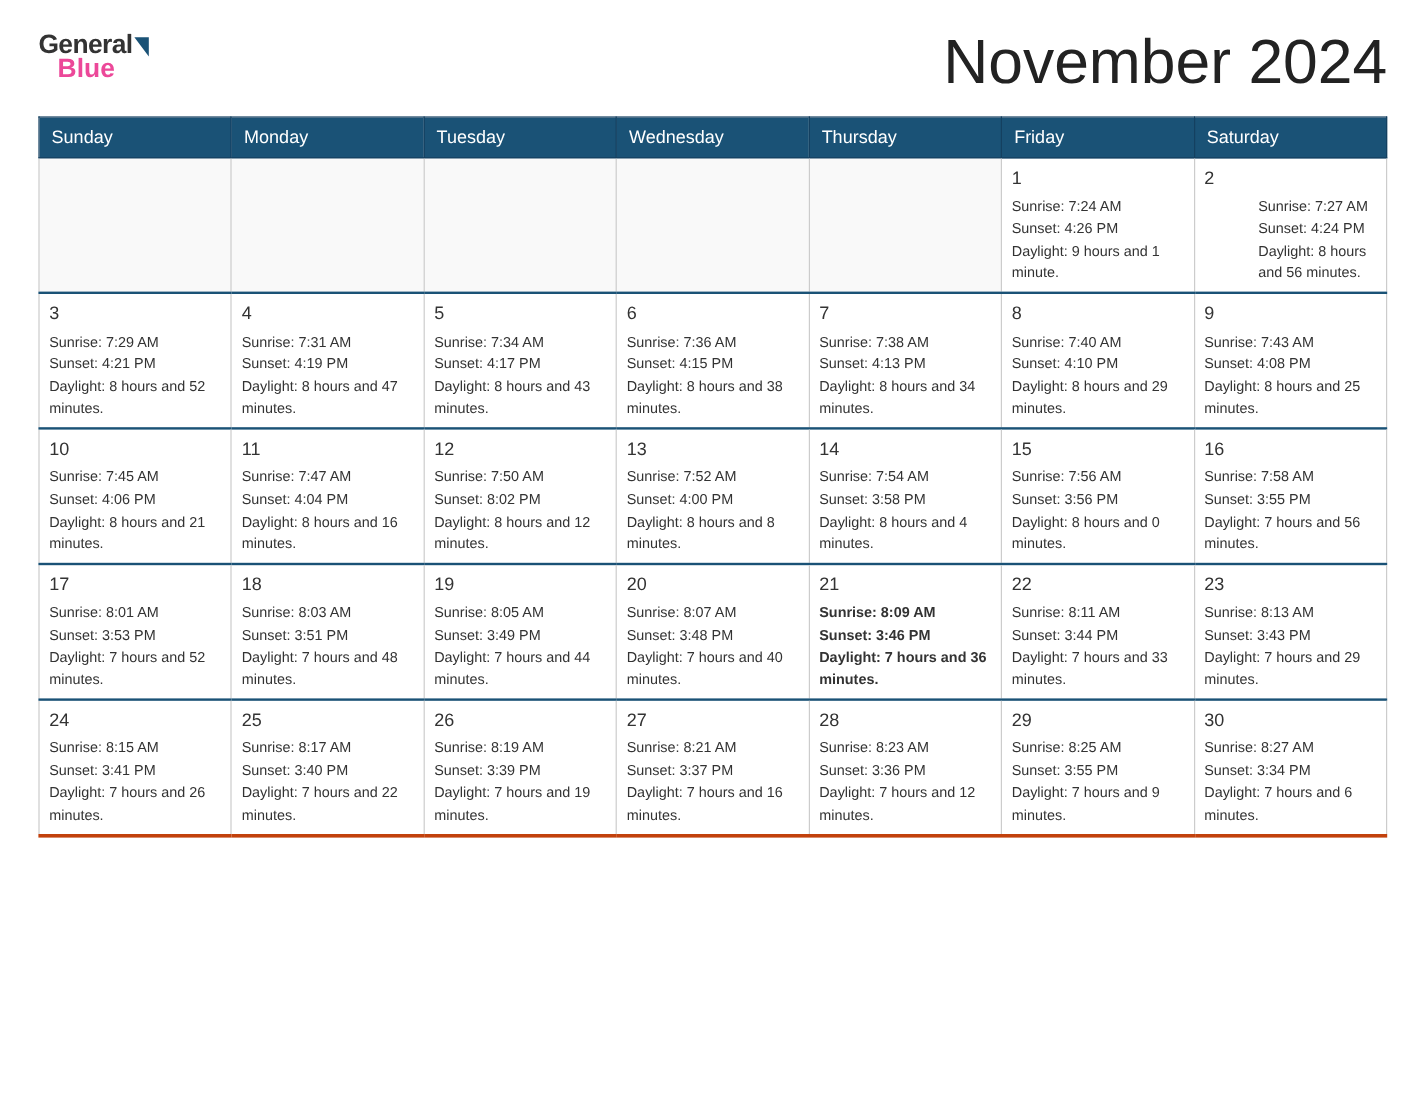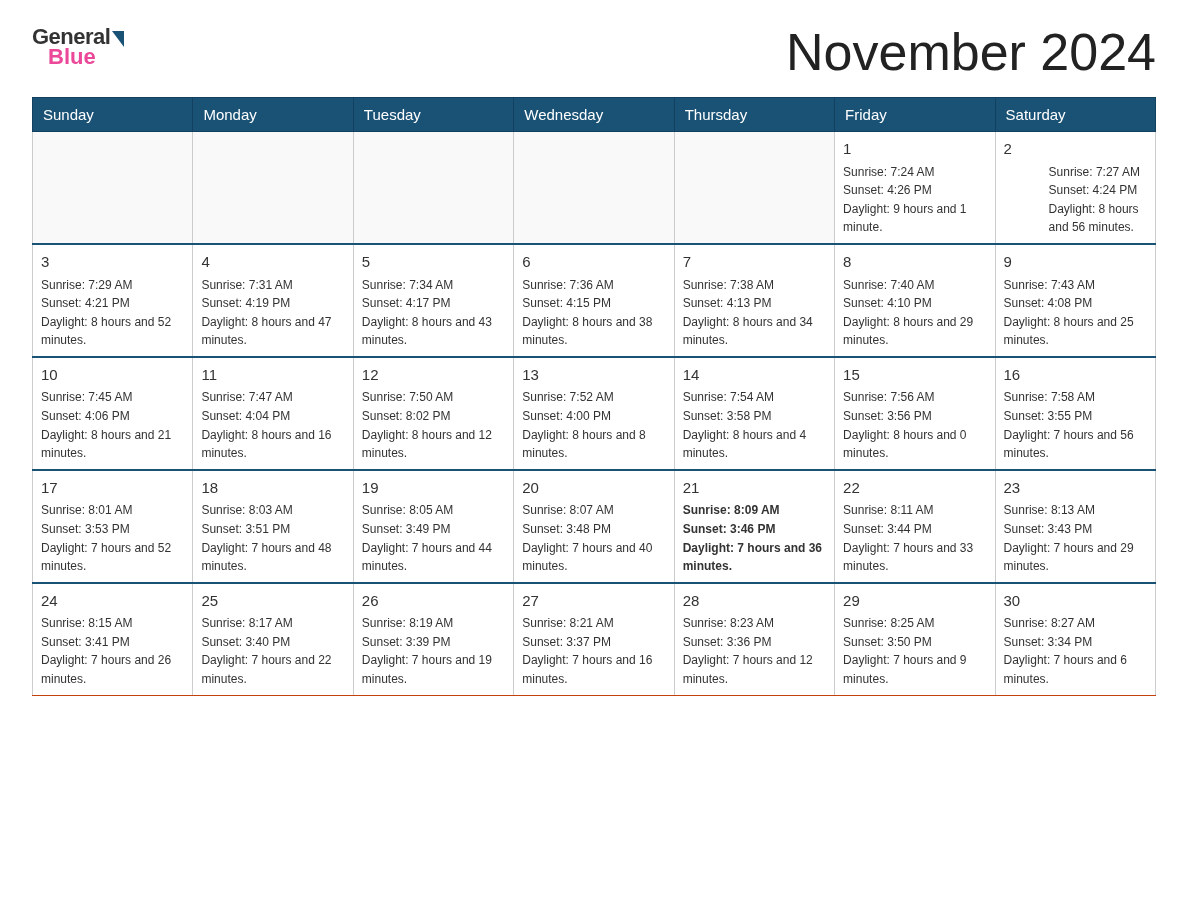--- a/index.html
+++ b/index.html
@@ -80,21 +80,21 @@
       padding: 6px 8px;
       border: 1px solid #cccccc;
       border-bottom: 2px solid #1a5276;
       width: calc(100% / 7);
       min-height: 90px;
       font-size: 12.5px;
       color: #333333;
       line-height: 1.5;
     }
     .calendar tr:last-child td {
-      border-bottom: 1px solid #c2410c;
+      border-bottom: 3px solid #c2410c;
     }
     .day-number {
       font-size: 15px;
       font-weight: normal;
       color: #333333;
       display: block;
       margin-bottom: 2px;
     }
     .day-info {
       font-size: 12px;
@@ -315,21 +315,21 @@
         </td>
         <td>
           <span class="day-number">28</span>
           <div class="day-info" style="white-space: pre-line;">Sunrise: 8:23 AM
 Sunset: 3:36 PM
 Daylight: 7 hours and 12 minutes.</div>
         </td>
         <td>
           <span class="day-number">29</span>
           <div class="day-info" style="white-space: pre-line;">Sunrise: 8:25 AM
-Sunset: 3:50 PM
+Sunset: 3:55 PM
 Daylight: 7 hours and 9 minutes.</div>
         </td>
         <td>
           <span class="day-number">30</span>
           <div class="day-info" style="white-space: pre-line;">Sunrise: 8:27 AM
 Sunset: 3:34 PM
 Daylight: 7 hours and 6 minutes.</div>
         </td>
       </tr>
     </tbody>

